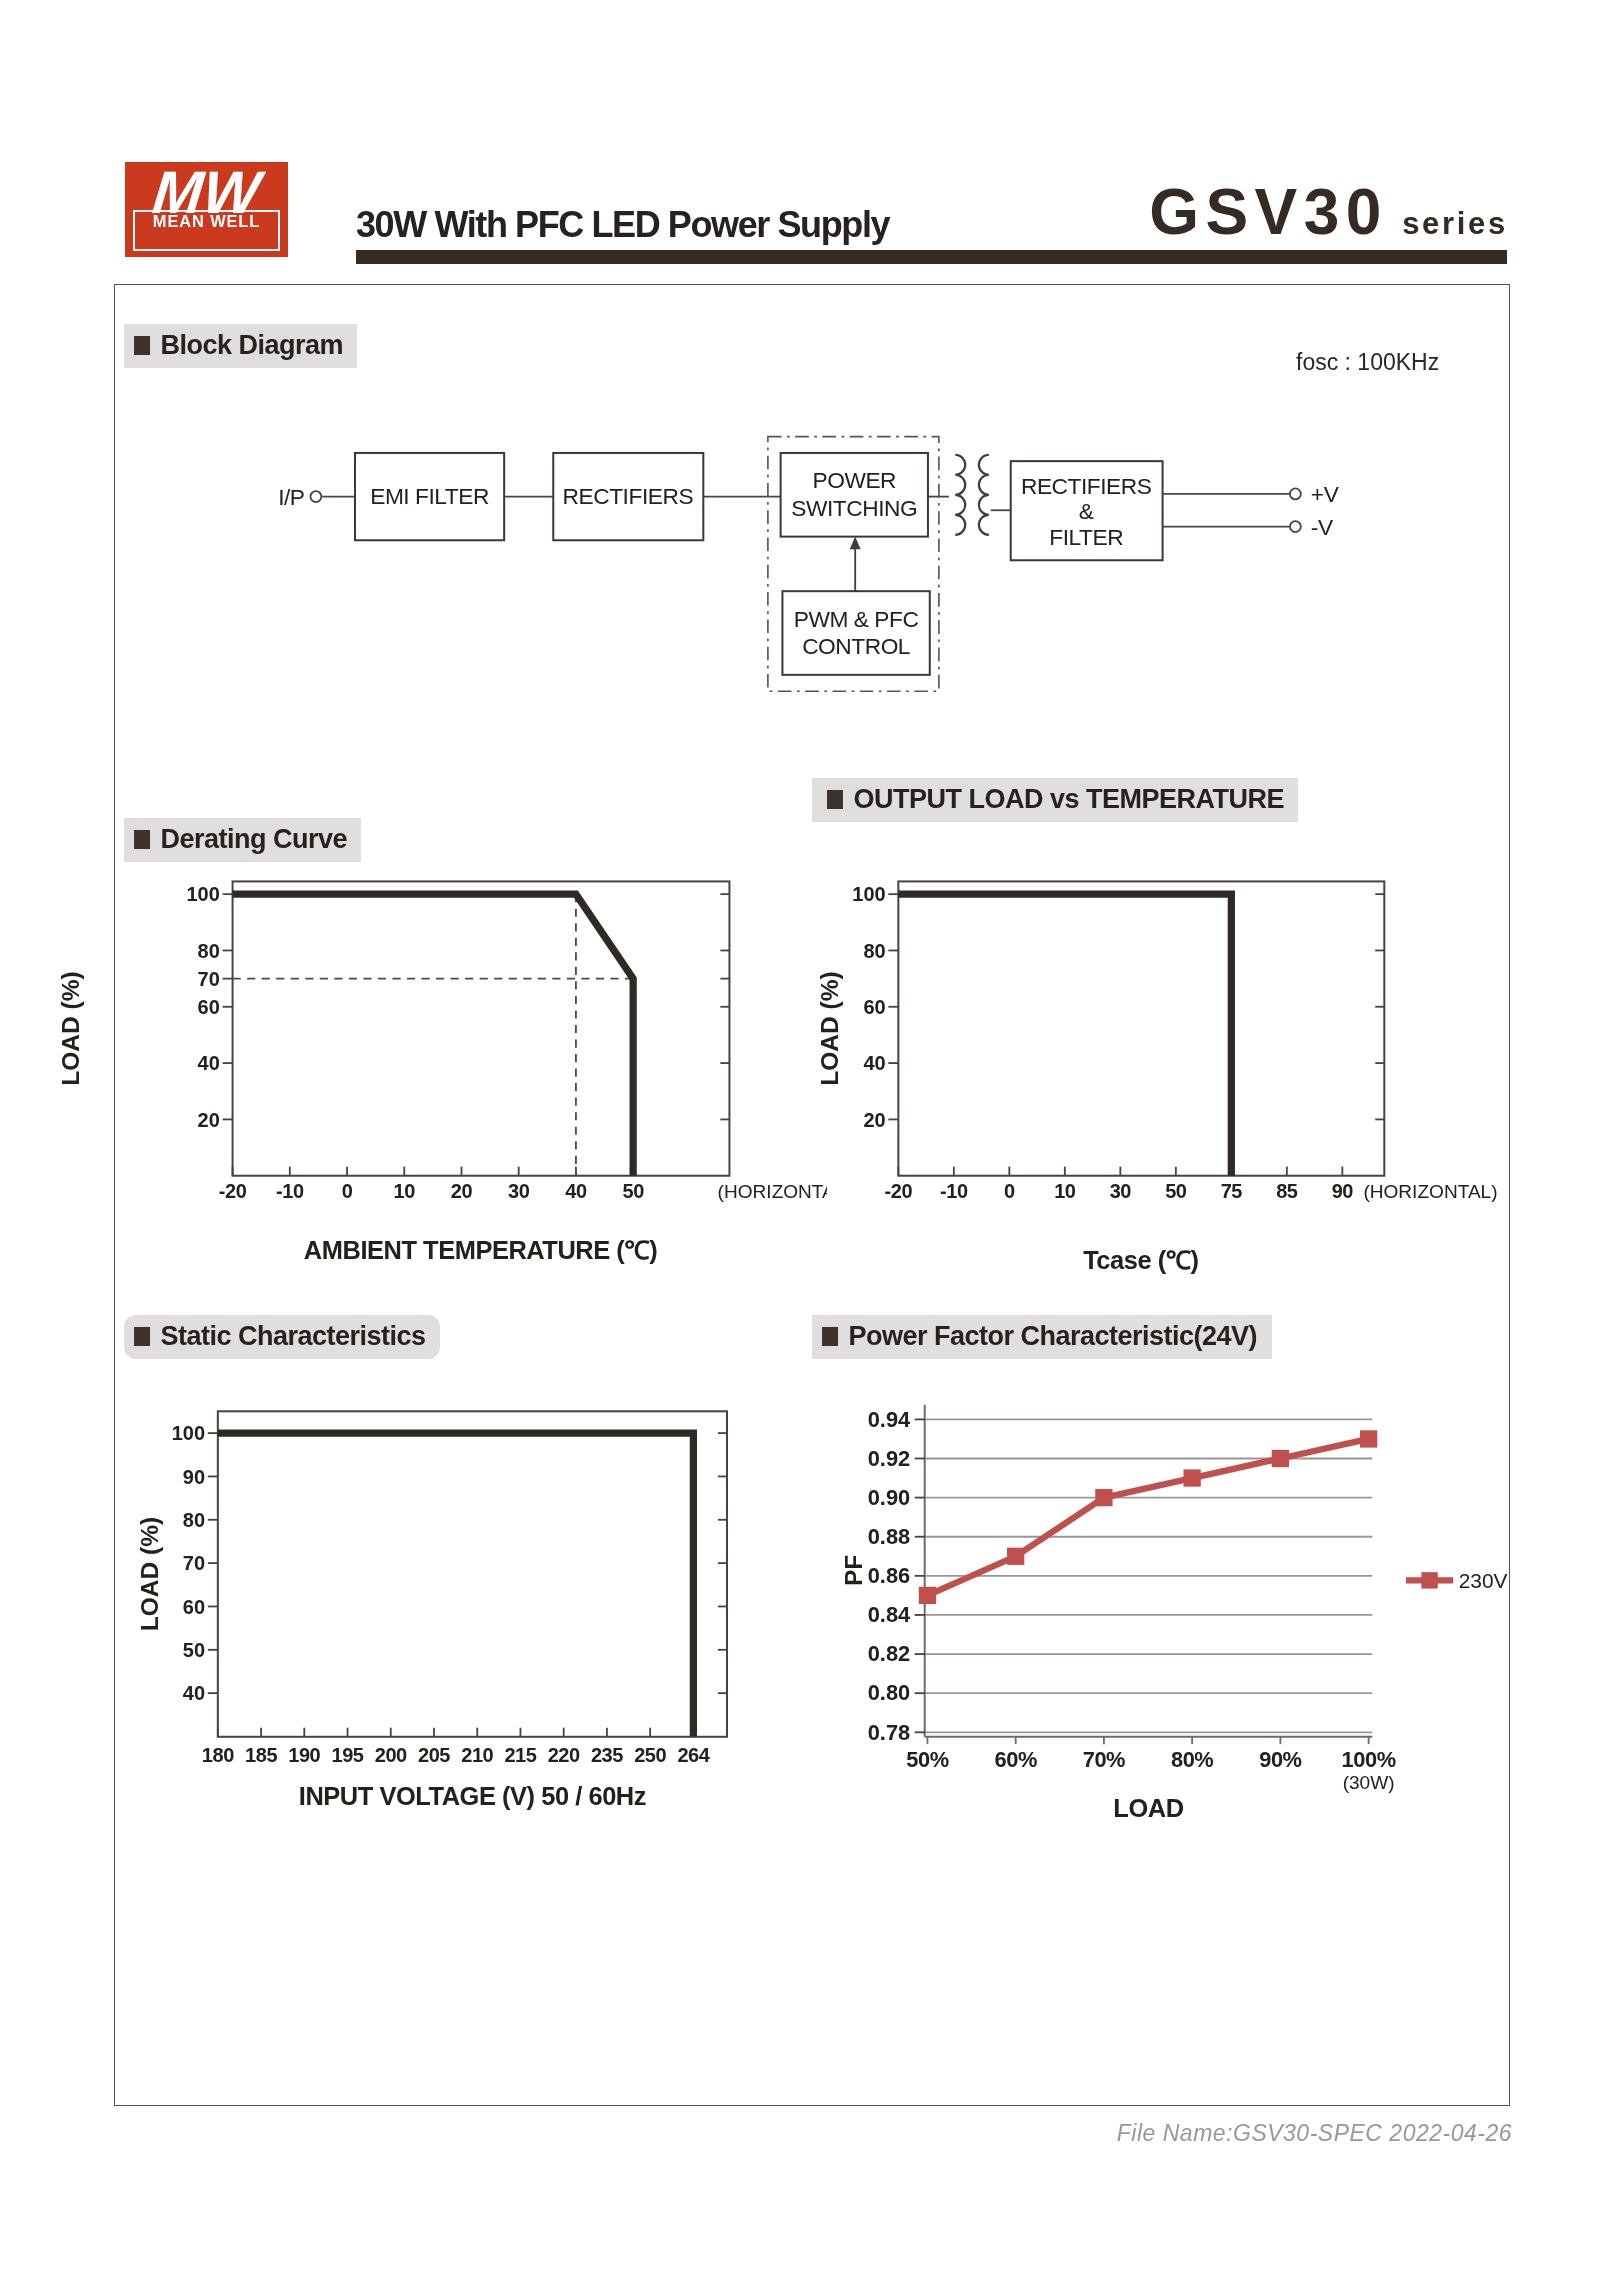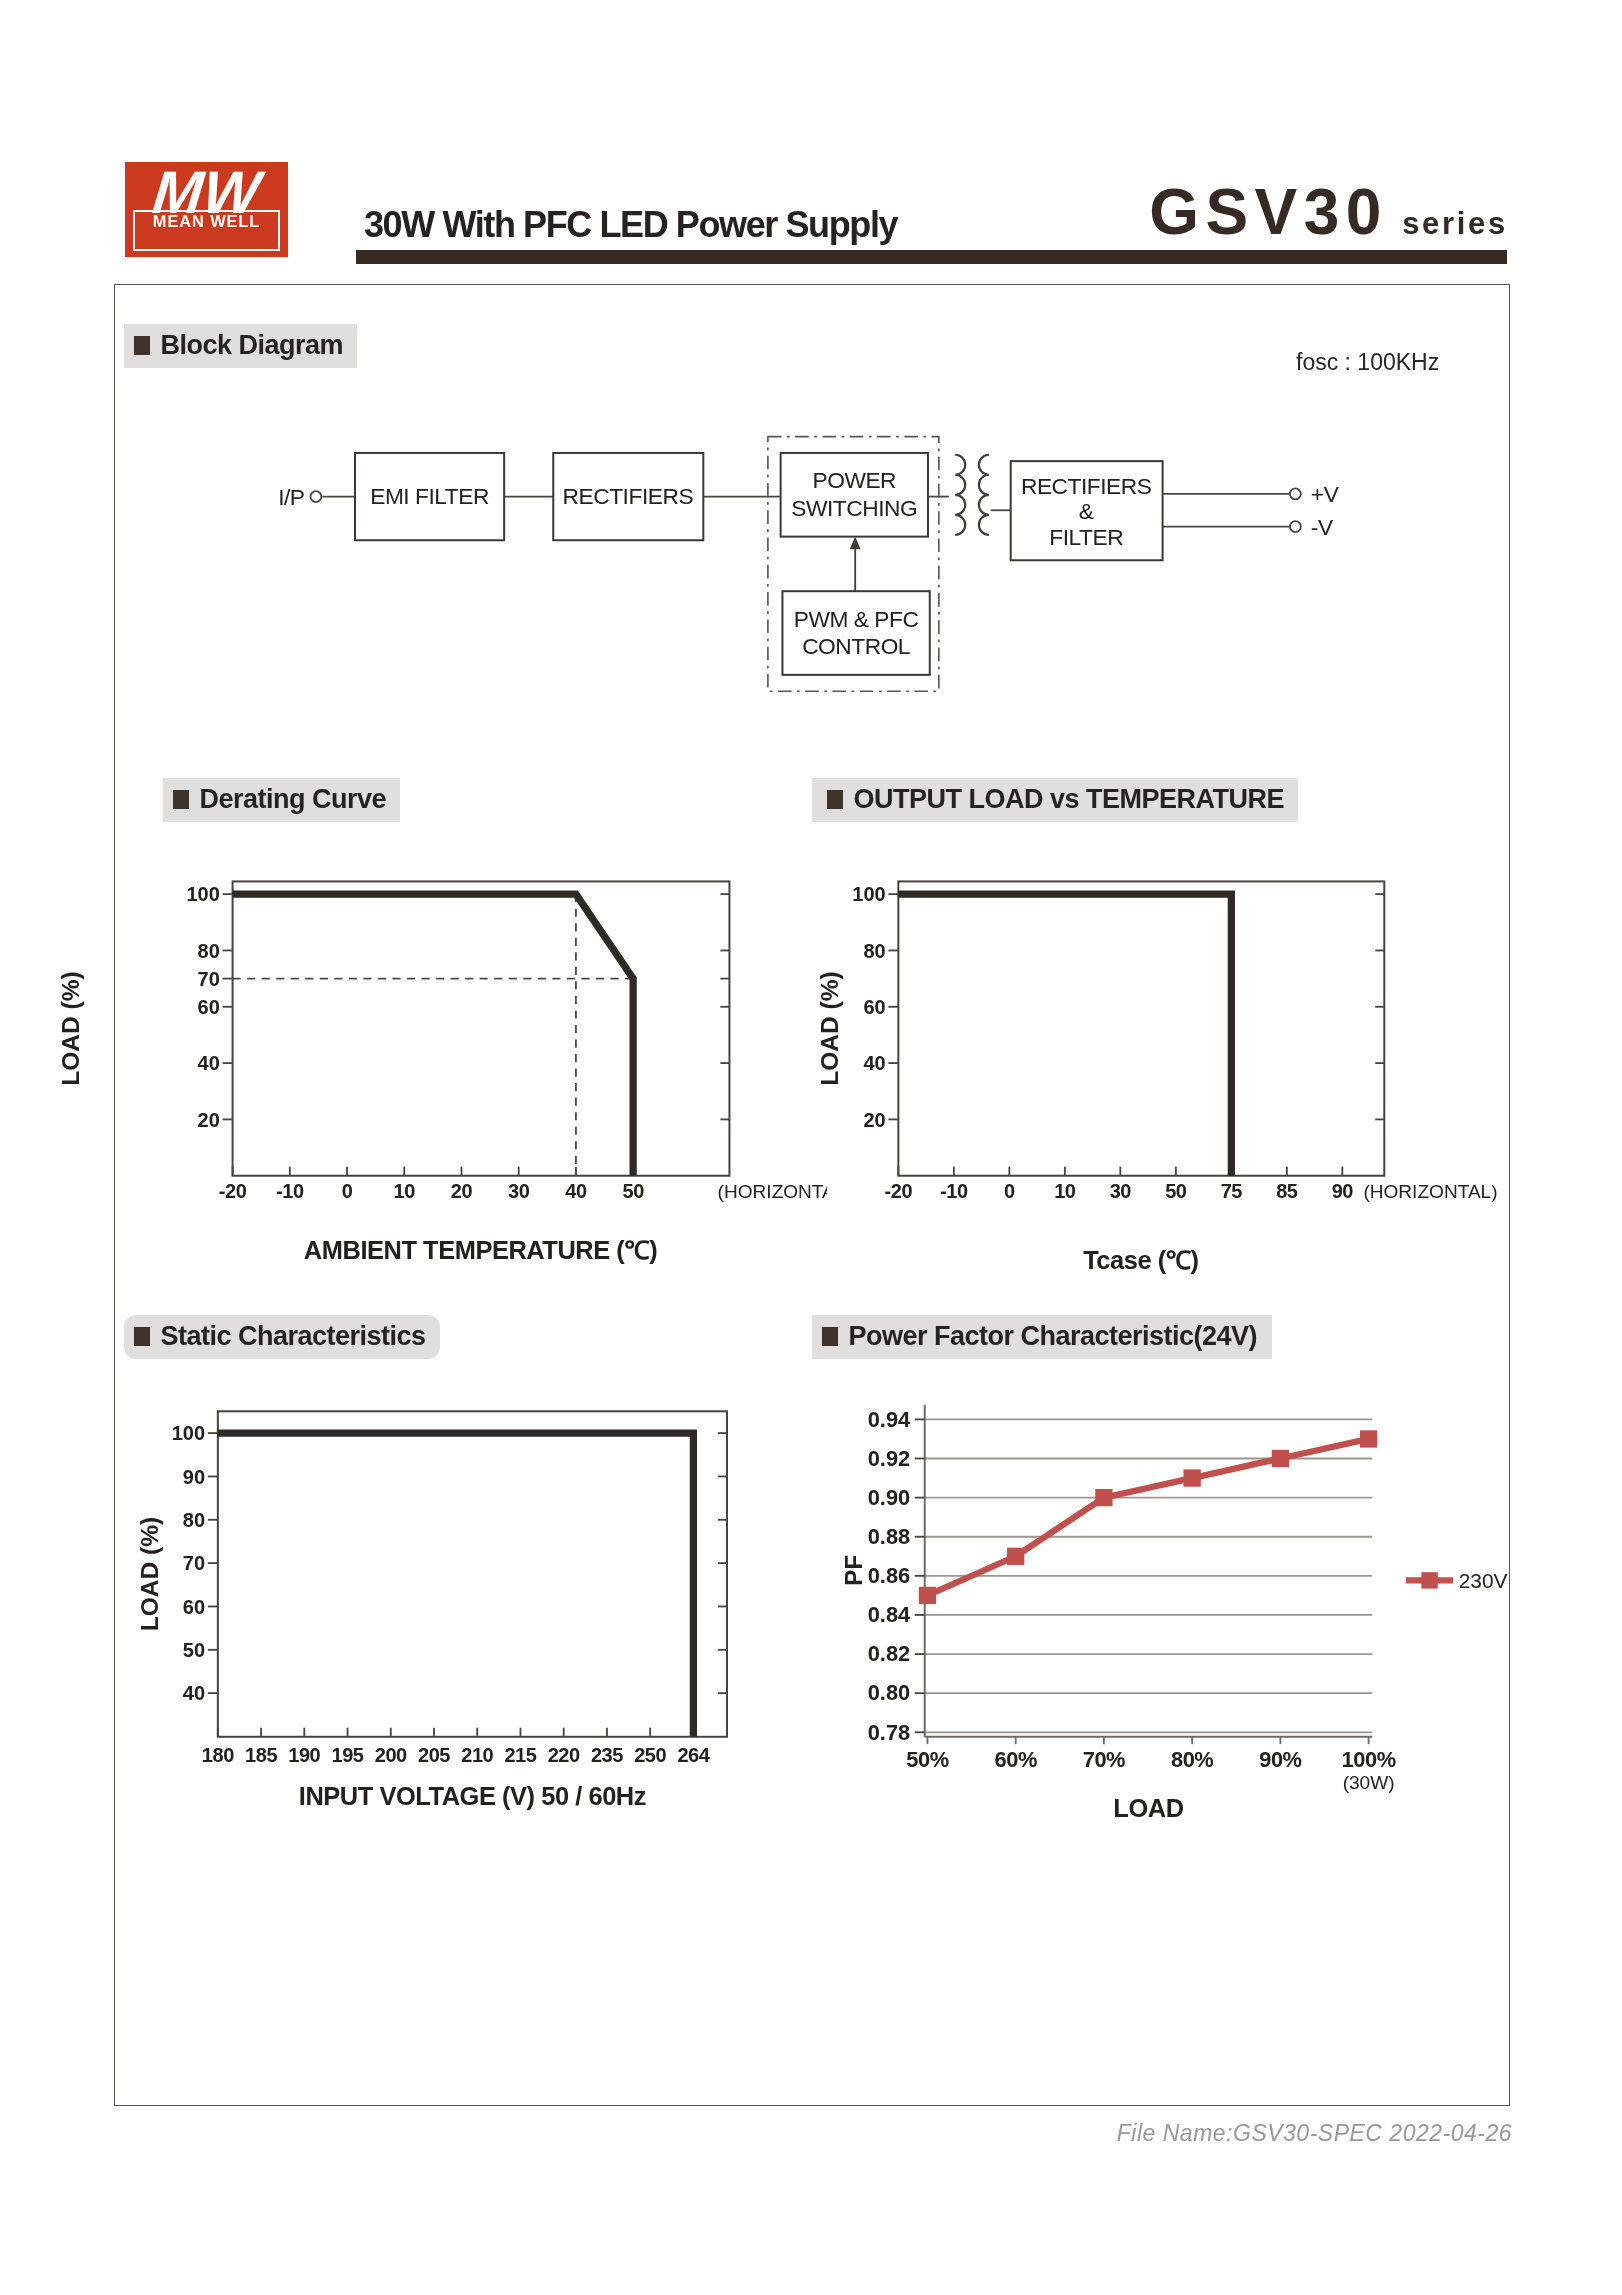--- a/index.html
+++ b/index.html
@@ -16,21 +16,21 @@
     position:absolute; left:0; right:0; top:-3.6px; text-align:center;
     font-size:60px; font-weight:bold; font-style:italic; color:#ffffff;
     transform:skewX(-6deg); letter-spacing:0px;
   }
   .logo-name {
     position:absolute; left:8.2px; right:8.2px; bottom:6.4px; height:41px;
     border:2.7px solid #ffffff; color:#ffffff; text-align:center;
     font-size:16.4px; font-weight:bold; letter-spacing:0.9px; line-height:18px;
   }
   .doc-title {
-    left:364px; top:204px; font-size:36px; font-weight:bold; letter-spacing:-1.4px; color:#272120;
+    left:356px; top:204px; font-size:36px; font-weight:bold; letter-spacing:-1.4px; color:#272120;
   }
   .series-wrap { right:115px; top:175px; display:flex; align-items:baseline; gap:14.5px; color:#362b24; }
   .series-name { font-size:64px; font-weight:bold; letter-spacing:6.4px; }
   .series-suffix { font-size:31px; font-weight:bold; letter-spacing:2.7px; }
   .title-bar { left:356px; top:250px; width:1151px; height:13.6px; background:#362a22; }
 
   .main-border { left:114px; top:284px; width:1396px; height:1822px; border:1.8px solid #5a534c; }
 
   
   .sec-header {
@@ -68,21 +68,21 @@
 
 <div class="abs main-border"></div>
 
 <div class="abs sec-header" style="left:124px; top:324px;">
   <span class="bullet"></span>
   <span class="sec-label">Block Diagram</span>
 </div>
 
 <div class="abs fosc-note">fosc : 100KHz</div>
 
-<div class="abs sec-header" style="left:124px; top:778px;margin-left:39px;">
+<div class="abs sec-header" style="left:124px; top:818px;">
   <span class="bullet"></span>
   <span class="sec-label">Derating Curve</span>
 </div>
 
 <div class="abs sec-header" style="left:812px; top:778px;padding-left:15px;">
   <span class="bullet"></span>
   <span class="sec-label">OUTPUT LOAD vs TEMPERATURE</span>
 </div>
 
 <div class="abs sec-header" style="left:124px; top:1315px;border-radius:12px;">

